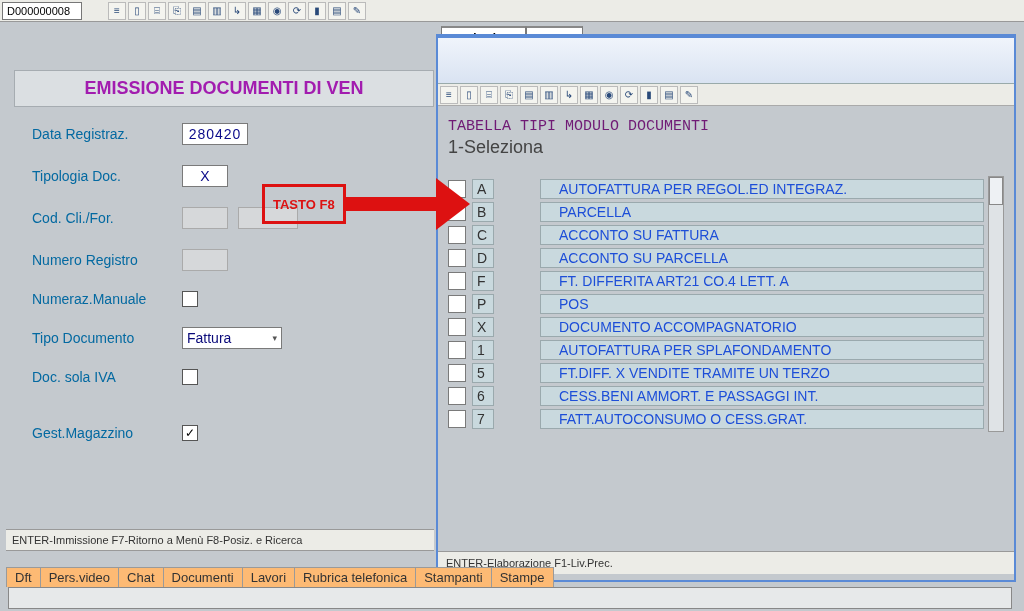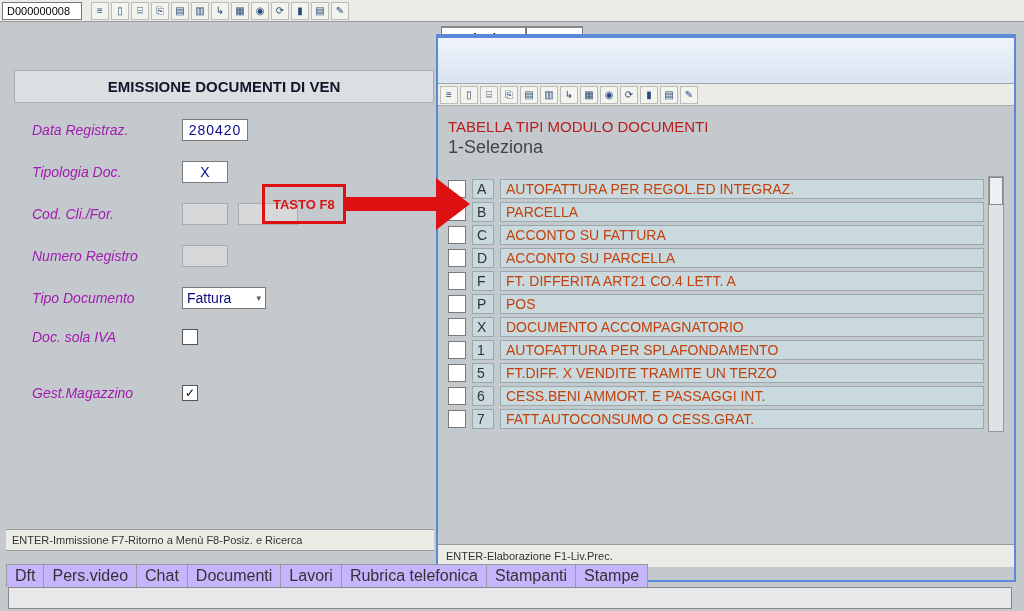--- a/index.html
+++ b/index.html
@@ -1,66 +1,66 @@
 <!DOCTYPE html>
 <html><head>
 <meta charset="utf-8">
 <style>
   * { box-sizing: border-box; font-family: Arial, sans-serif; }
   body { margin:0; padding:0; background:#c4c9ce; width:1024px; height:611px; overflow:hidden; }
 
   
-  .top-toolbar { height:22px; background:#ecece7; display:flex; align-items:center; padding:0 2px; gap:3px; border-bottom:1px solid #999; }
+  .top-toolbar { height:22px; background:#ecece7; display:flex; align-items:center; padding:0 2px; gap:20px; border-bottom:1px solid #999; }
   .doc-id-box { width:80px; height:18px; background:#fff; border:1px solid #777; font-size:11px; padding:0 4px; display:flex; align-items:center; }
   .toolbar-icons { display:flex; gap:2px; margin-left:6px; }
   .tb-icon { width:18px; height:18px; border:1px solid #bbb; background:#f4f4ef; display:flex; align-items:center; justify-content:center; font-size:10px; color:#2a4a7a; cursor:pointer; }
 
   .date-bar { display:flex; justify-content:center; padding:4px 14px 0 14px; }
   .date-box { background:#fff; border:1px solid #7a7a7a; border-top:2px solid #888; padding:3px 14px; font-size:14px; font-weight:bold; }
 
   
   .form-panel { position:absolute; left:14px; top:70px; width:420px; }
-  .section-title { background:#dbdfe2; color:#0f172a; font-weight:bold; font-size:15px; padding:7px 8px; border:1px solid #a6acb1; text-align:center; margin-bottom:16px; }
+  .section-title { background:#dbdfe2; color:#a21caf; font-weight:bold; font-size:18px; padding:7px 8px; border:1px solid #a6acb1; text-align:center; margin-bottom:16px; }
   .form-row { display:flex; align-items:center; margin:14px 0 20px 18px; gap:10px; }
-  .form-label { width:140px; color:#a21caf; font-size:14px;font-style:italic; }
+  .form-label { width:140px; color:#0369a1; font-size:14px; }
   .fld { background:#fff; border:1px solid #7a7a7a; height:22px; font-size:14px; color:#0a0a8a; padding:0 22px; display:flex; align-items:center; }
   .fld.small{ width:26px; justify-content:center;}
   .fld.reg { width:66px; justify-content:center; letter-spacing:1px;}
   .fld.grey { background:#d6d8da; border:1px solid #aaa; width:34px; }
   .chk { width:16px; height:16px; border:1px solid #555; background:#fff; display:flex; align-items:center; justify-content:center; font-size:12px; color:#000;}
-  .dropdown { background:#fff; border:1px solid #7a7a7a; width:84px; height:22px; font-size:14px; color:#0a0a7a; padding:0 4px; display:flex; align-items:center; justify-content:space-between;}
+  .dropdown { background:#fff; border:1px solid #7a7a7a; width:100px; height:22px; font-size:14px; color:#0a0a7a; padding:0 4px; display:flex; align-items:center; justify-content:space-between;}
 
   
   .arrow-wrap { position:absolute; left:262px; top:178px; display:flex; align-items:center; z-index:5; pointer-events:none;}
   .arrow-label { border:3px solid #d11; color:#d11; font-weight:bold; font-size:13px; background:transparent; padding:6px 8px; height:40px; display:flex; align-items:center;}
   .arrow-shaft { width:90px; height:14px; background:#d11; }
   .arrow-head { width:0; height:0; border-top:26px solid transparent; border-bottom:26px solid transparent; border-left:34px solid #d11; }
 
   
   .popup { position:absolute; left:436px; top:34px; width:580px; height:548px; background:#c4c9ce; border:2px solid #5a8ad6; border-top:4px solid #5a8ad6;}
   .popup-titlebar { height:46px; background:linear-gradient(#f0f4fb,#d9e3f2); border-bottom:1px solid #9aa;}
   .popup-toolbar { height:22px; background:#ecece7; border-bottom:1px solid #aaa; display:flex; align-items:center; gap:2px; padding:0 2px;}
   .popup-body { padding:8px 10px 0 10px; }
-  .popup-heading { color:#b91c1c; font-size:15px; margin:4px 0 2px 0;}
+  .popup-heading { color:#701a75; font-size:15px; margin:4px 0 2px 0;font-family:Liberation Mono, monospace;}
   .popup-sub { color:#444; font-size:18px; margin:0 0 18px 0;}
   .list-area { display:flex; }
   .list-col { flex:1; }
   .list-row { display:flex; align-items:center; margin:3px 0; gap:6px;}
   .sel-box { width:18px; height:18px; background:#fff; border:1px solid #7a7a7a;}
   .code-cell { width:22px; background:#c9d9de; border:1px solid #9aa9ad; font-size:14px; color:#333; padding:1px 4px;}
-  .desc-cell { flex:1; background:#c9d9de; border:1px solid #9aa9ad; font-size:14px; color:#c2410c; padding:1px 5px; white-space:nowrap; overflow:hidden;}
+  .desc-cell { flex:1; background:#c9d9de; border:1px solid #9aa9ad; font-size:14px; color:#1d4ed8; padding:1px 18px; white-space:nowrap; overflow:hidden;margin-left:40px;}
   .scroll-track { width:16px; align-self:stretch; background:#dfe3e6; border:1px solid #999; margin-left:4px; position:relative;}
   .scroll-thumb { position:absolute; top:0; left:0; right:0; height:28px; background:#eef1f4; border:1px solid #888;}
 
-  .popup-status { position:absolute; bottom:13px; left:0; right:0; background:#ecece7; border-top:1px solid #999; font-size:11px; padding:5px 8px; color:#333;}
+  .popup-status { position:absolute; bottom:6px; left:0; right:0; background:#ecece7; border-top:1px solid #999; font-size:11px; padding:5px 8px; color:#333;}
 
   
   .status-bar { position:absolute; left:6px; bottom:60px; width:428px; background:#ecece7; border-top:1px solid #999; border-bottom:1px solid #999; padding:4px 6px; font-size:11px; color:#333;}
   .tabs-bar { position:absolute; left:6px; bottom:24px; display:flex;}
-  .tab { background:#c4b5fd; border:1px solid #9a9a9a; border-bottom:none; padding:2px 8px; font-size:16px; color:#333; margin-right:-1px; cursor:pointer;}
+  .tab { background:#fdba74; border:1px solid #9a9a9a; border-bottom:none; padding:2px 8px; font-size:13px; color:#333; margin-right:-1px; cursor:pointer;}
   .inner-box { position:absolute; left:8px; bottom:2px; width:1004px; height:22px; border:1px solid #888; background:#e7e9ea;}
 </style>
 </head>
 <body>
 
 <div class="top-toolbar">
   <div class="doc-id-box">D000000008</div>
   <div class="toolbar-icons" id="main-icons">
       <div class="tb-icon">≡</div>
       <div class="tb-icon">▯</div>
@@ -100,20 +100,24 @@
     <div class="form-label">Cod. Cli./For.</div>
     <div class="fld grey"></div>
     <div class="fld grey" style="width:60px"></div>
   </div>
 
   <div class="form-row">
     <div class="form-label">Numero Registro</div>
     <div class="fld grey" style="width:22px"></div>
   </div>
 
+  <div class="form-row">
+    <div class="form-label">Numeraz.Manuale</div>
+    <div class="chk"></div>
+  </div>
 
   <div class="form-row">
     <div class="form-label">Tipo Documento</div>
     <div class="dropdown">
       <span>Fattura</span>
       <span style="font-size:9px;color:#555">▾</span>
     </div>
   </div>
 
   <div class="form-row" style="margin-top:4px;">

